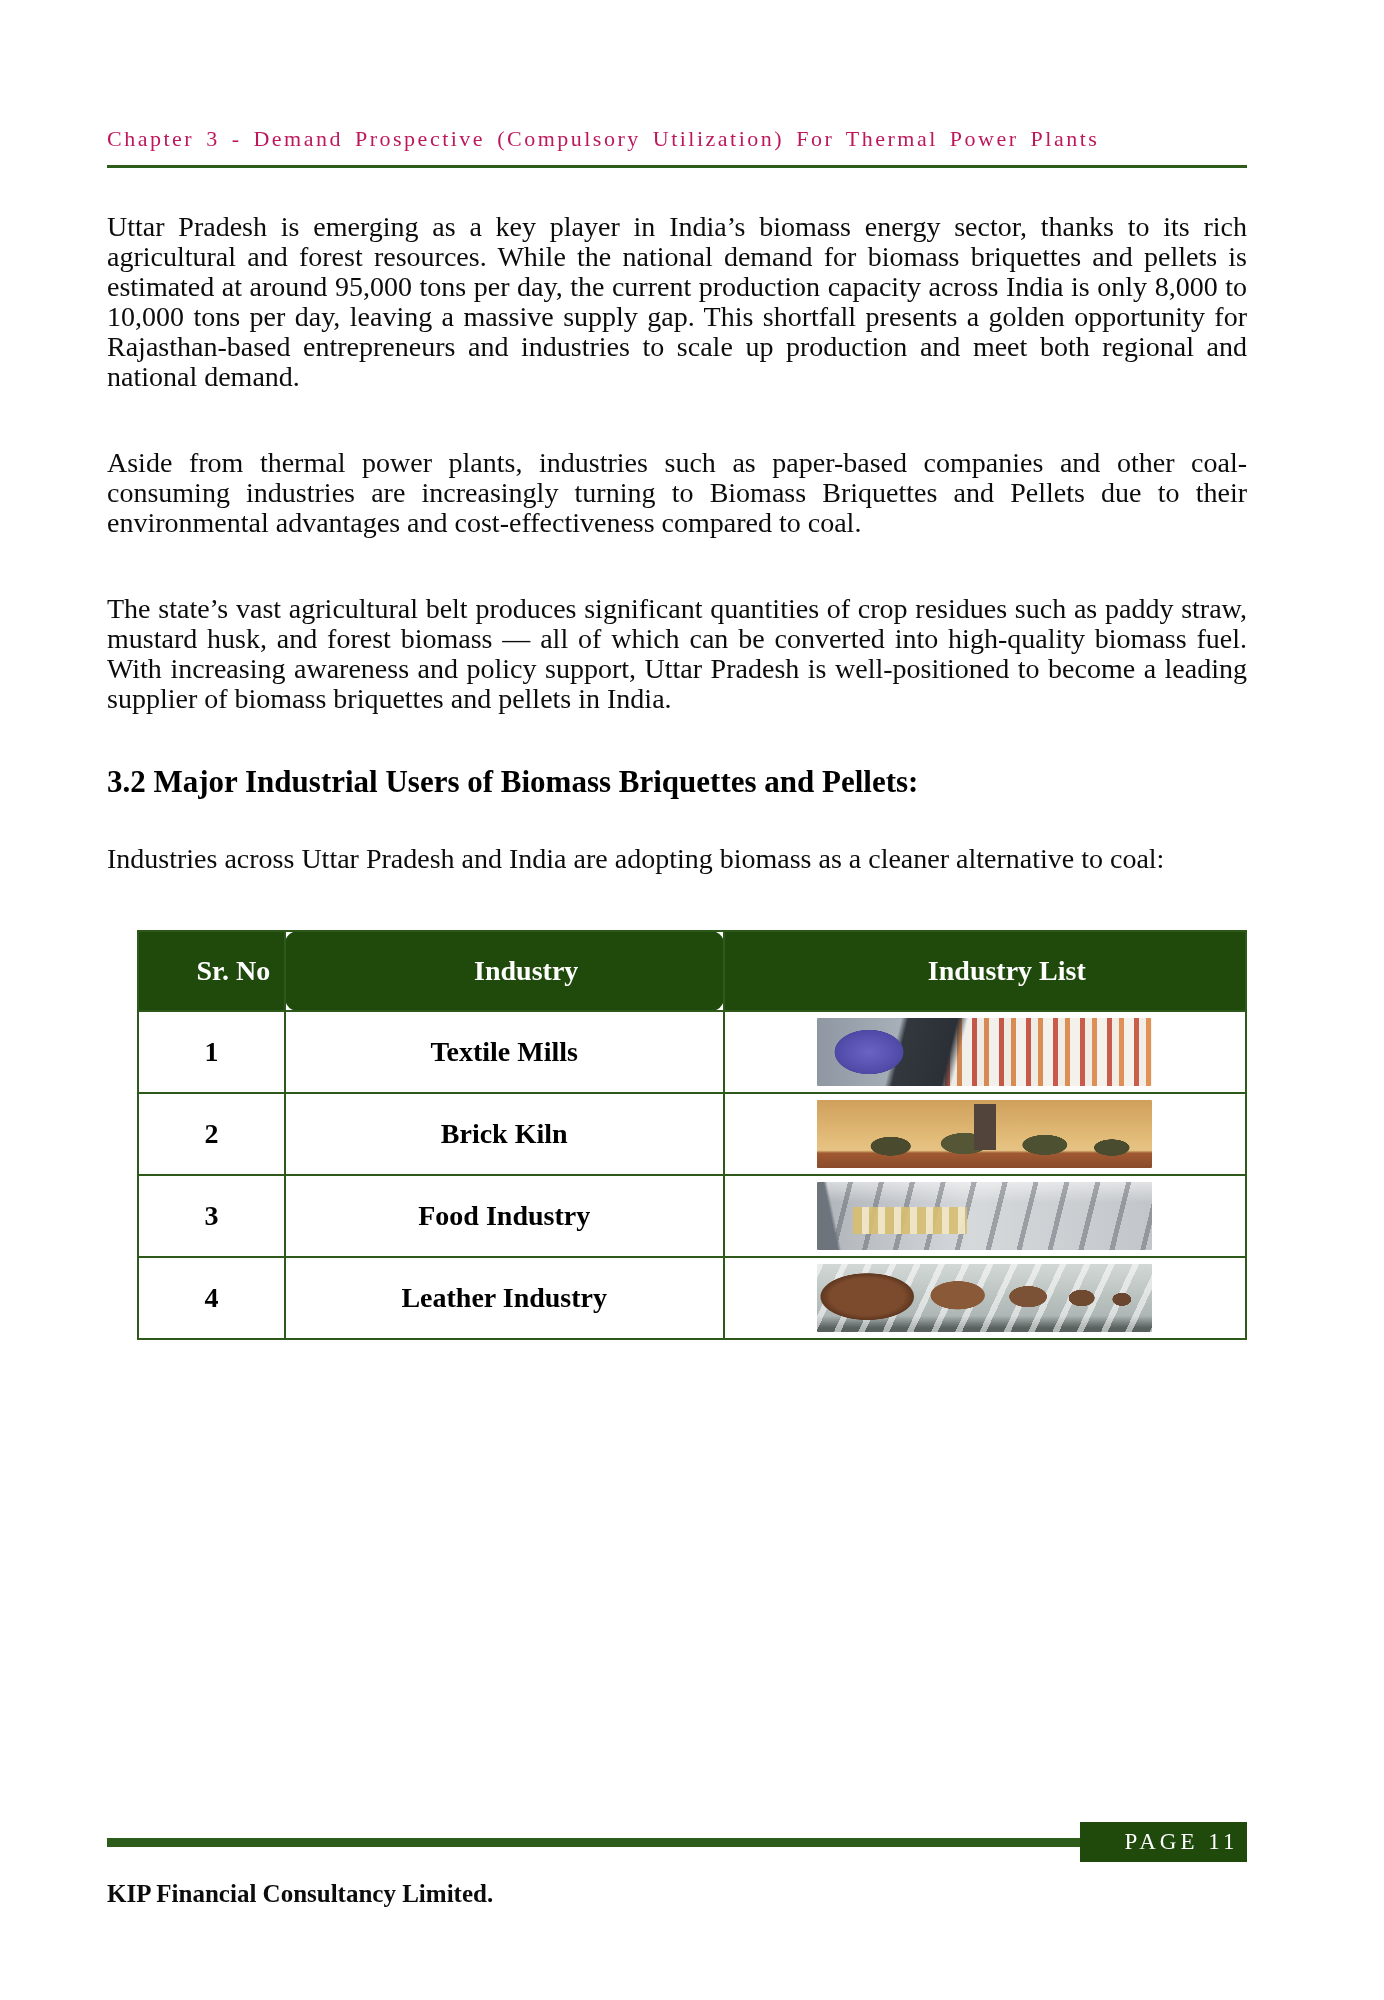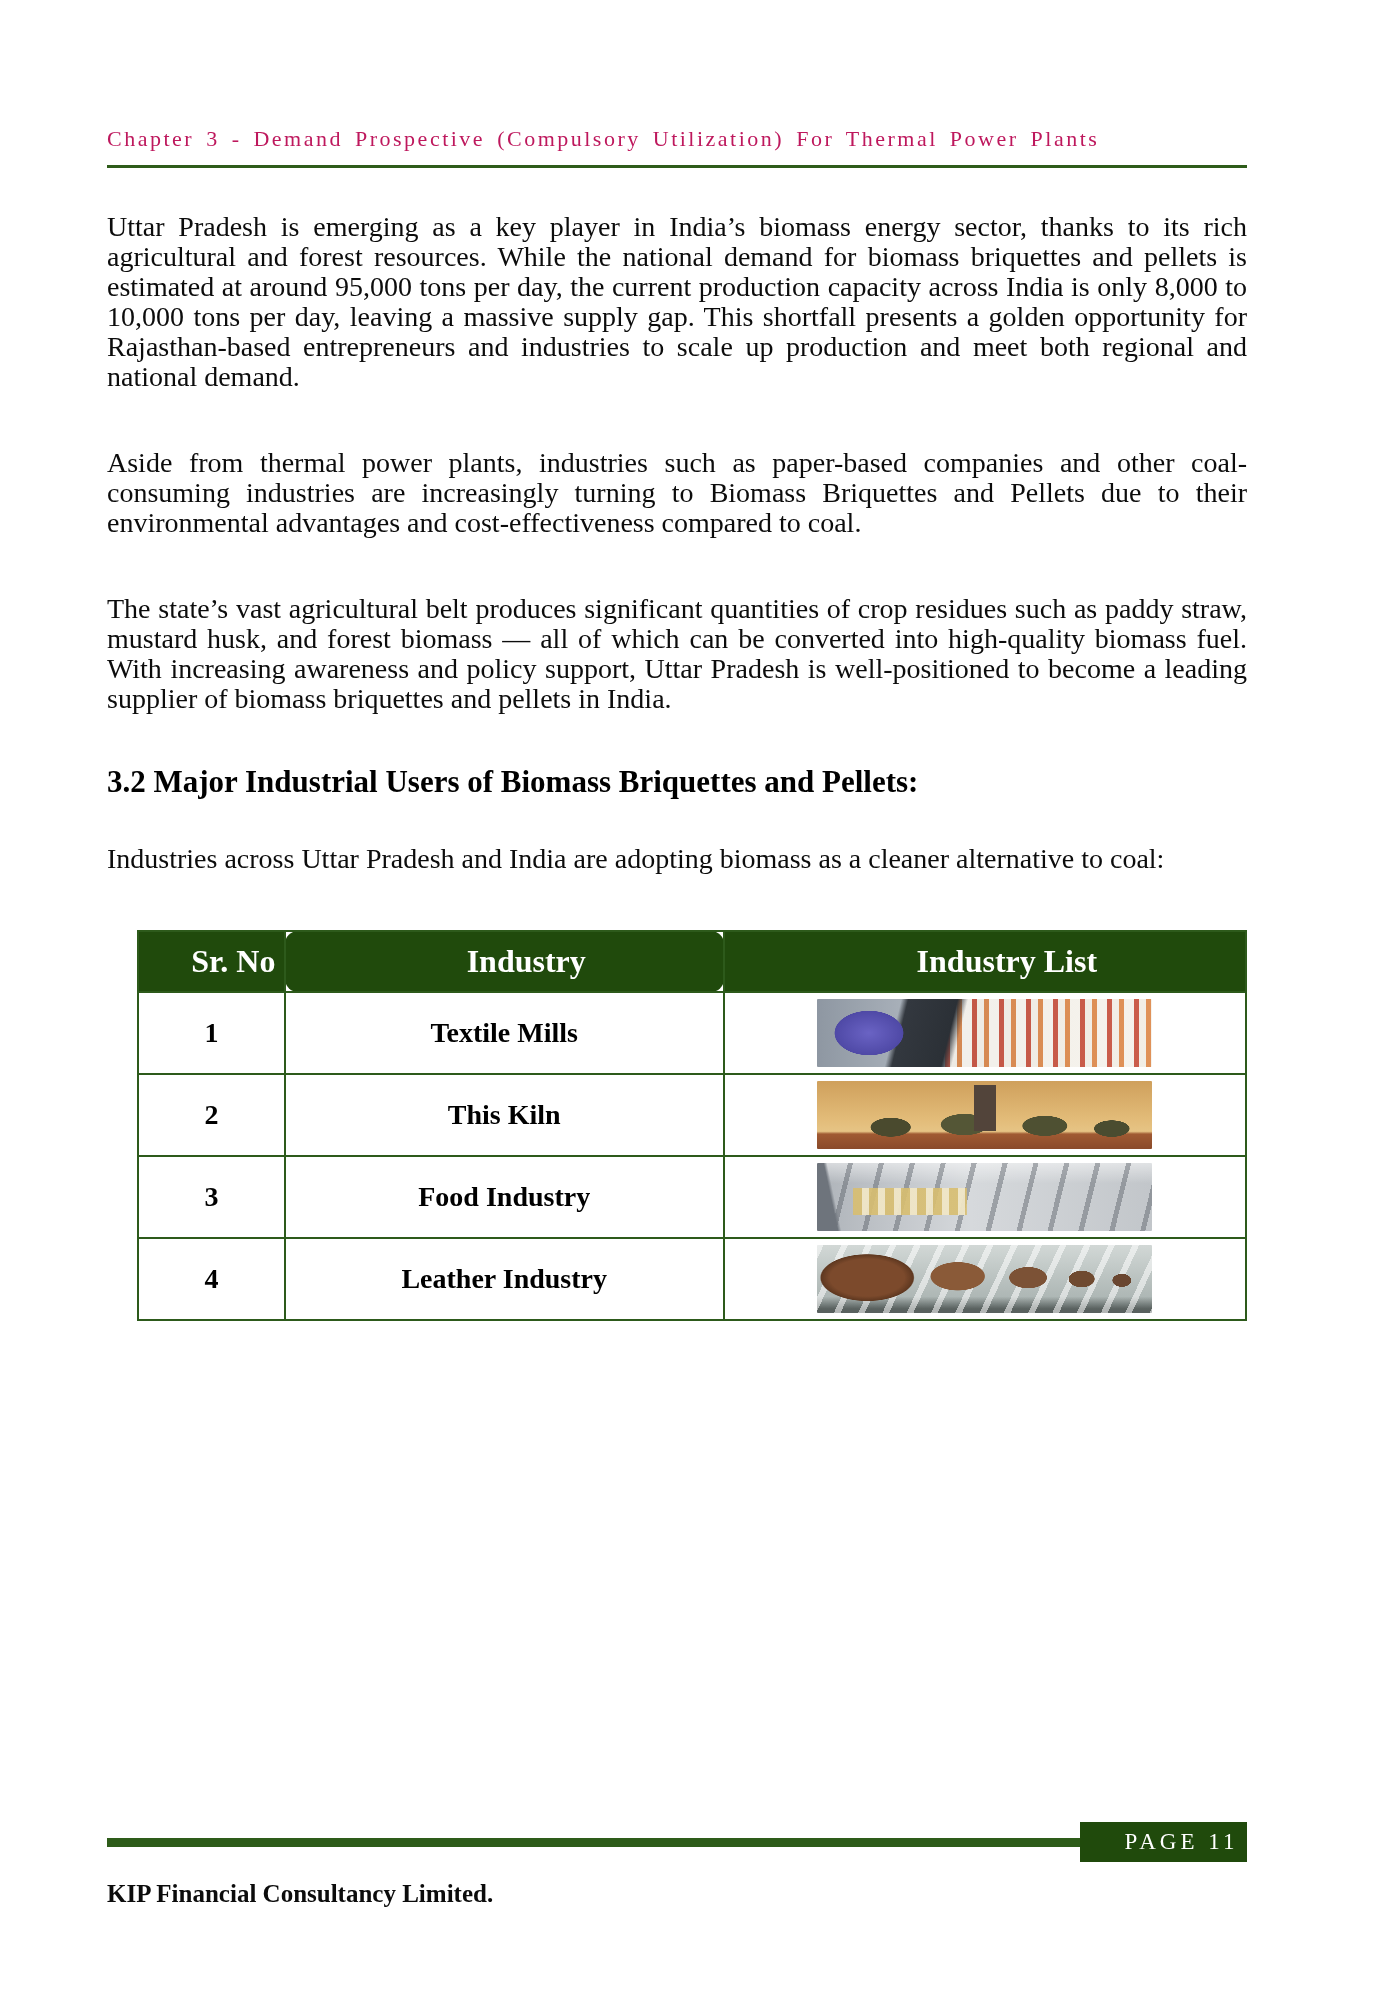--- a/index.html
+++ b/index.html
@@ -44,23 +44,23 @@
   table.industry-table {
     margin-top: 56px;
     margin-left: 30px;
     width: 1110px;
     border-collapse: collapse;
     border: 2px solid #2d5a1b;
   }
   table.industry-table th {
     background: #204a0c;
     color: #ffffff;
-    font-size: 32px;
-    font-weight: bold;
-    height: 61px;
+    font-size: 28px;
+    font-weight: bold;
+    height: 80px;
     border: 2px solid #2d5a1b;
     text-align: center;
     vertical-align: middle;
     padding-left: 44px;
   }
   table.industry-table td {
     border: 2px solid #2d5a1b;
     height: 82px;
     text-align: center;
     vertical-align: middle;
@@ -191,21 +191,21 @@
     <tbody>
       <tr>
         <td>1</td>
         <td>Textile Mills</td>
         <td>
           <div class="cell-photo photo-textile"></div>
         </td>
       </tr>
       <tr>
         <td>2</td>
-        <td>This Kiln</td>
+        <td>Brick Kiln</td>
         <td>
           <div class="cell-photo photo-brick"></div>
         </td>
       </tr>
       <tr>
         <td>3</td>
         <td>Food Industry</td>
         <td>
           <div class="cell-photo photo-food"></div>
         </td>

